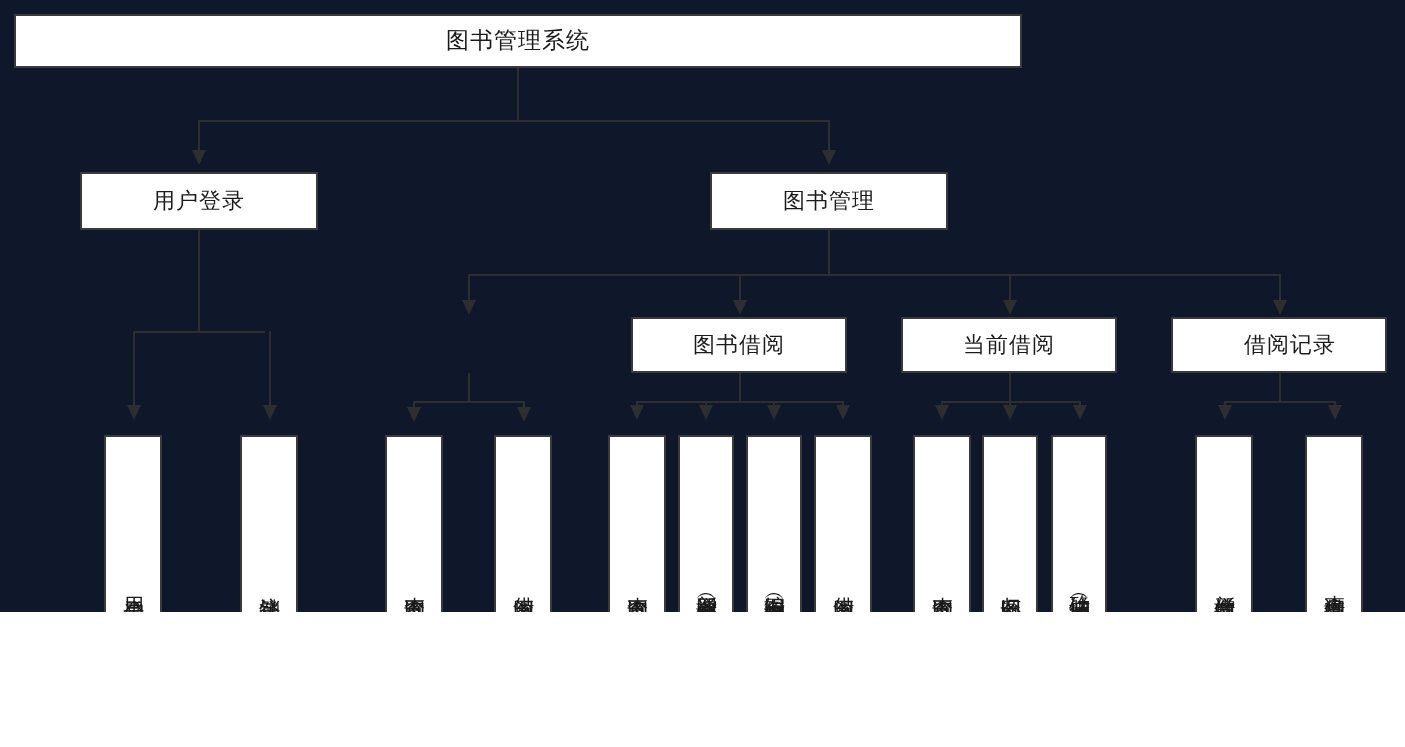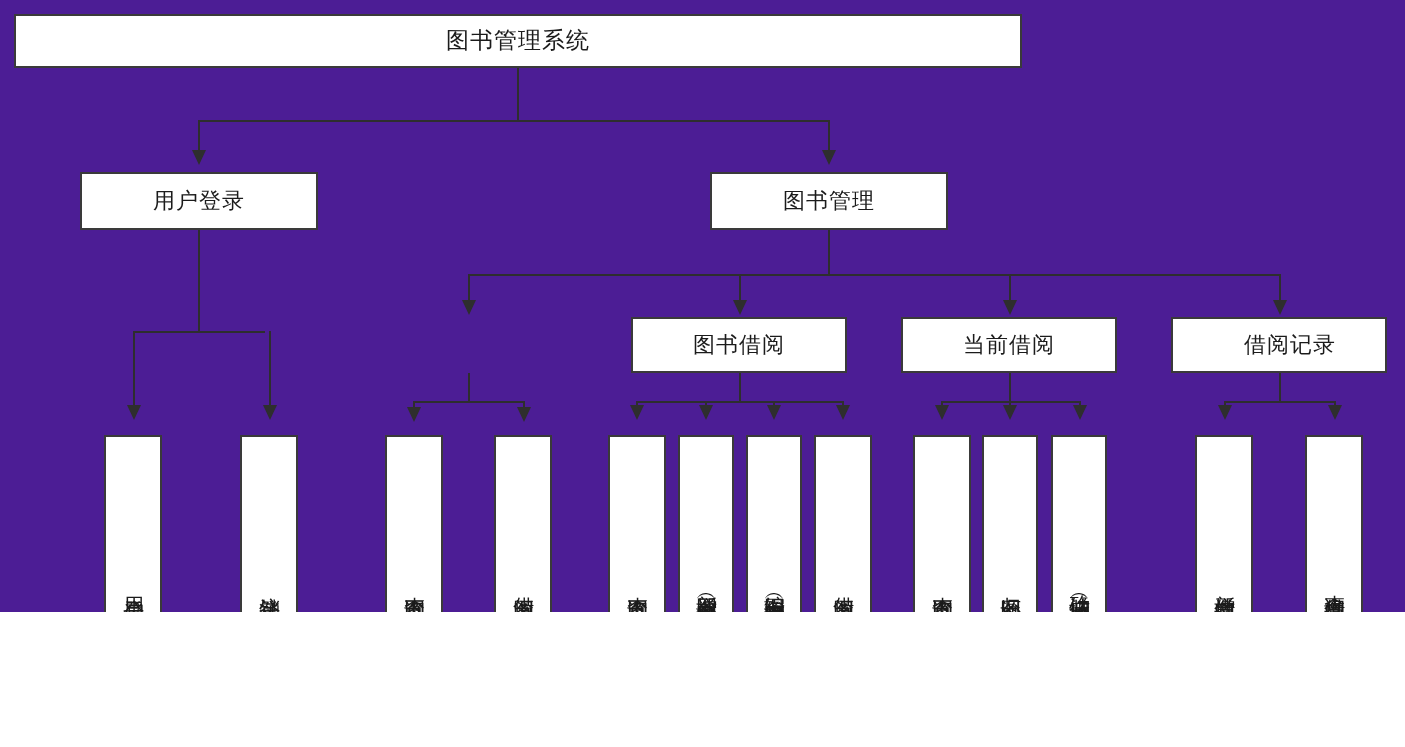--- a/index.html
+++ b/index.html
@@ -5,21 +5,21 @@
 <style>
   html,body{margin:0;padding:0;background:#ffffff;}
   body{
     font-family:"DejaVu Sans","Liberation Sans",sans-serif;
     color:#1b1b1b;
   }
   #canvas{
     position:relative;
     width:1405px;
     height:612px;
-    background:#4c1d95;
+    background:#0f172a;
     overflow:hidden;
   }
   
   .node{
     position:absolute;
     box-sizing:border-box;
     border:2px solid #3a3a3a;
     background:#ffffff;
     display:flex;
     align-items:center;

